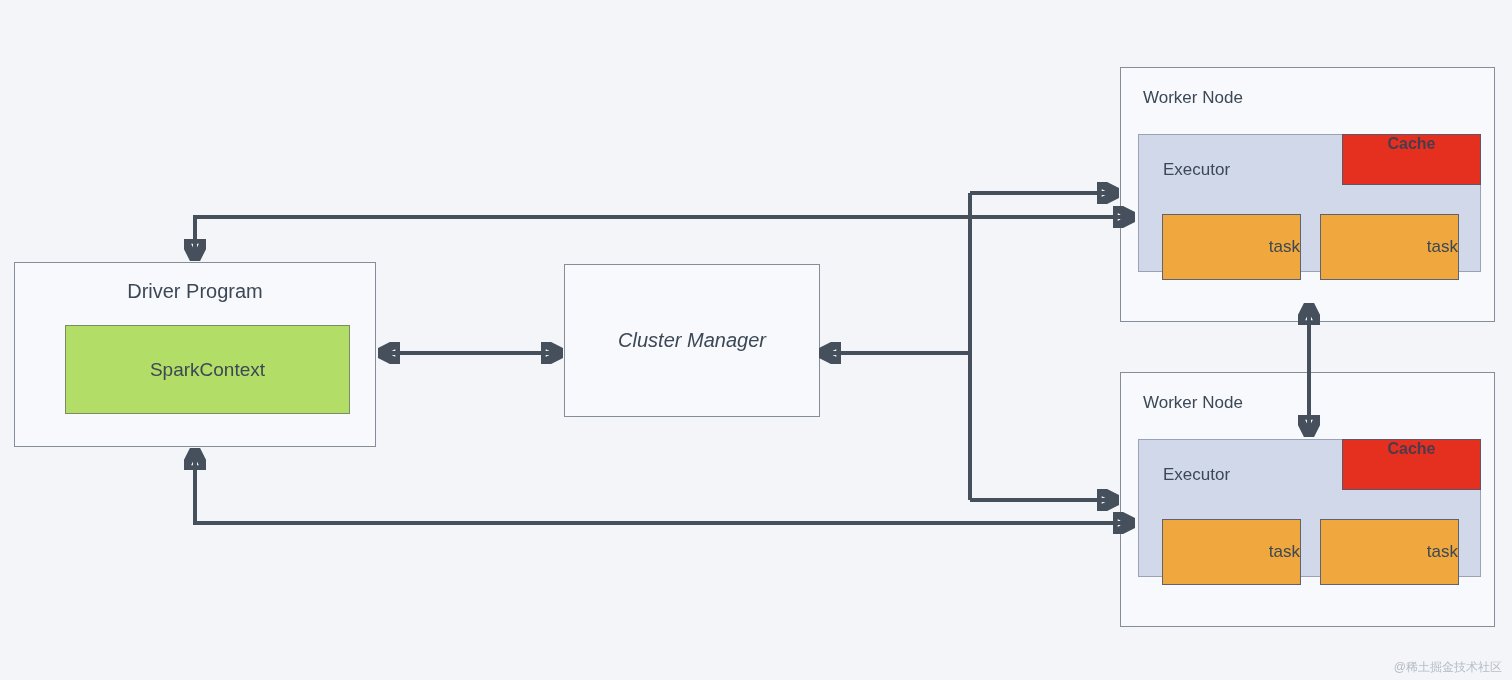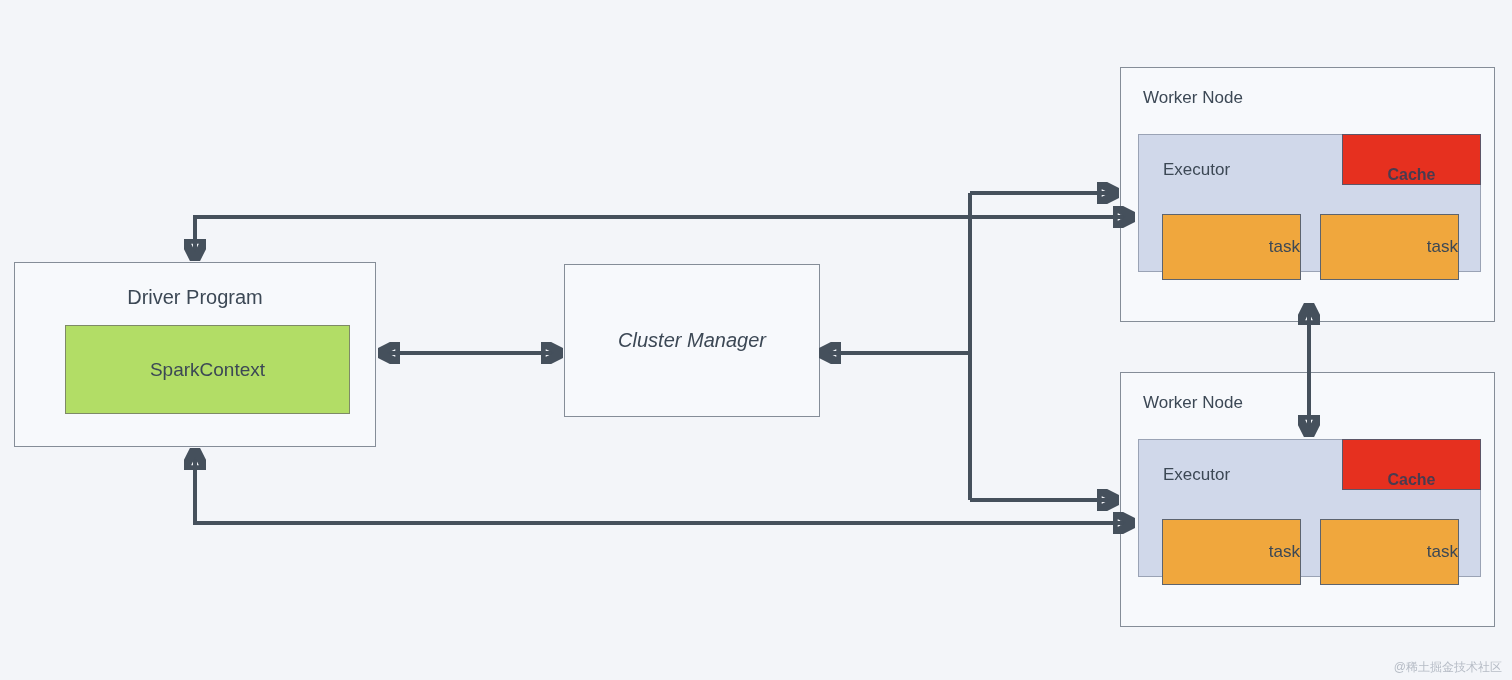--- a/index.html
+++ b/index.html
@@ -33,21 +33,21 @@
     background:var(--node-fill);
     border:1.5px solid var(--node-border);
   }
   .box-title{
     font-size:20px;
     color:var(--text);
     white-space:nowrap;
   }
   
   .driver{left:14px;top:262px;width:362px;height:185px;text-align:center;}
-  .driver .box-title{margin-top:23px;}
+  .driver .box-title{margin-top:17px;}
   .spark-context{
     position:absolute;left:50px;top:62px;width:285px;height:89px;
     background:var(--spark-fill);
     border:1.5px solid var(--spark-border);
     display:flex;align-items:center;justify-content:center;
     font-size:19px;
   }
   
   .cluster{left:564px;top:264px;width:256px;height:153px;
     display:flex;align-items:center;justify-content:center;font-style:italic;}
@@ -63,21 +63,21 @@
     background:var(--executor-fill);
     border:1px solid var(--executor-border);
   }
   .executor-label{
     position:absolute;left:24px;top:25px;font-size:17px;
   }
   .cache{
     position:absolute;right:-1px;top:-1px;width:139px;height:51px;
     background:var(--cache-fill);
     border:1.5px solid var(--cache-border);
-    display:flex;align-items:flex-end;justify-content:center;
+    display:flex;align-items:flex-start;justify-content:center;
     font-size:16px;font-weight:bold;color:var(--cache-text);
   }
   .task{
     position:absolute;top:79px;width:139px;height:66px;
     background:var(--task-fill);
     border:1.5px solid var(--task-border);
     display:flex;align-items:center;justify-content:flex-end;
     font-size:17px;
   }
   .task-1{left:23px;}

